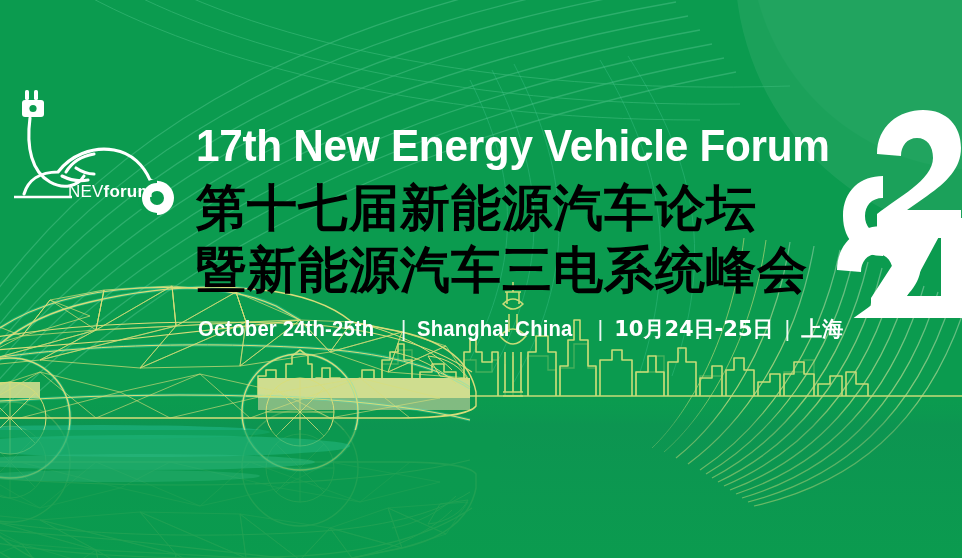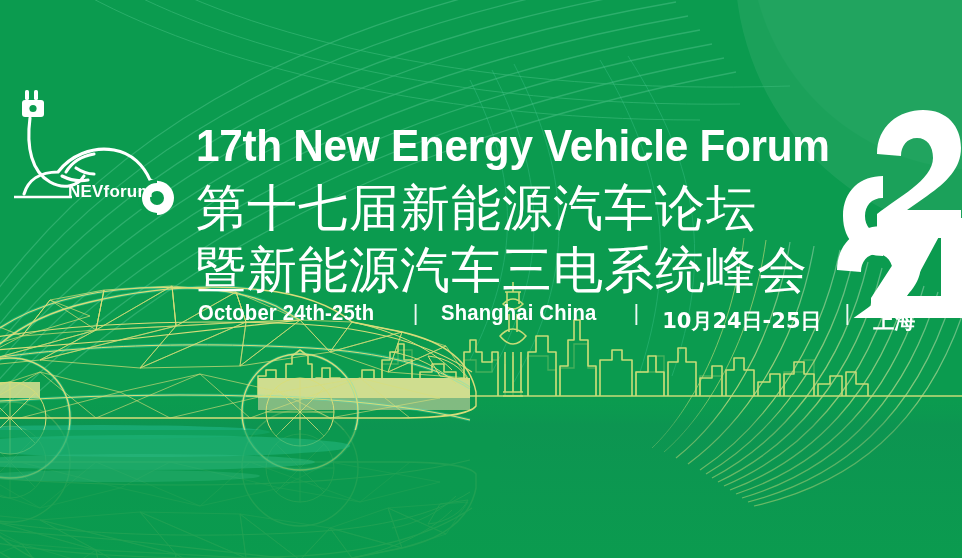--- a/index.html
+++ b/index.html
@@ -15,65 +15,65 @@
   .layer svg{display:block;width:962px;height:558px;}
 
   
   #logo{position:absolute;left:6px;top:76px;width:178px;height:140px;}
   #logo svg{display:block;width:178px;height:140px;}
   #logo-text{
     position:absolute;left:68px;top:183px;
     color:#ffffff;font-size:17px;letter-spacing:.2px;
     white-space:nowrap;line-height:1;
   }
-  #logo-text .nev{font-weight:bold;}
+  #logo-text .nev{font-weight:normal;}
   #logo-text .forum{font-weight:bold;}
 
   
   #titles{position:absolute;left:196px;top:120px;width:640px;}
   #title-en{
     color:#ffffff;
     font-family:"Liberation Sans Narrow","Liberation Sans",sans-serif;
     font-weight:bold;
     font-size:45px;
     line-height:52px;
     letter-spacing:-0.3px;
     transform:scaleX(.94);
     transform-origin:left center;
     white-space:nowrap;
   }
   .title-cn{
-    color:#ffffff;
+    color:#000000;
     font-family:"DejaVu Sans","Liberation Sans",sans-serif;
-    font-weight:normal;
+    font-weight:bold;
     font-size:50px;
     line-height:60px;
     letter-spacing:1px;
     white-space:nowrap;
   }
   #title-cn-1{margin-top:6px;}
   #title-cn-2{margin-top:2px;}
 
   #dateline{
-    position:absolute;left:198px;top:300px;
+    position:absolute;left:198px;top:316px;
     color:#ffffff;
     font-size:22px;
     font-weight:bold;
     white-space:nowrap;
     line-height:26px;
-    display:flex;align-items:flex-start;gap:12px;
+    display:flex;align-items:center;gap:0;
   }
   #dateline .seg-en{
     font-family:"Liberation Sans Narrow","Liberation Sans",sans-serif;
     letter-spacing:.2px;
     transform:scaleX(.92);transform-origin:left center;
   }
   #dateline .seg-cn{
     font-family:"DejaVu Sans","Liberation Sans",sans-serif;
-    font-weight:bold;font-size:21px;margin-top:8px;
+    font-weight:bold;font-size:21px;
   }
   #dateline .sep{
     color:#ffffff;font-weight:normal;font-size:22px;
     padding:0 11px;opacity:.92;
   }
 
   
   #year{position:absolute;right:0px;top:98px;width:125px;height:220px;}
   #year svg{display:block;width:125px;height:220px;}
 

